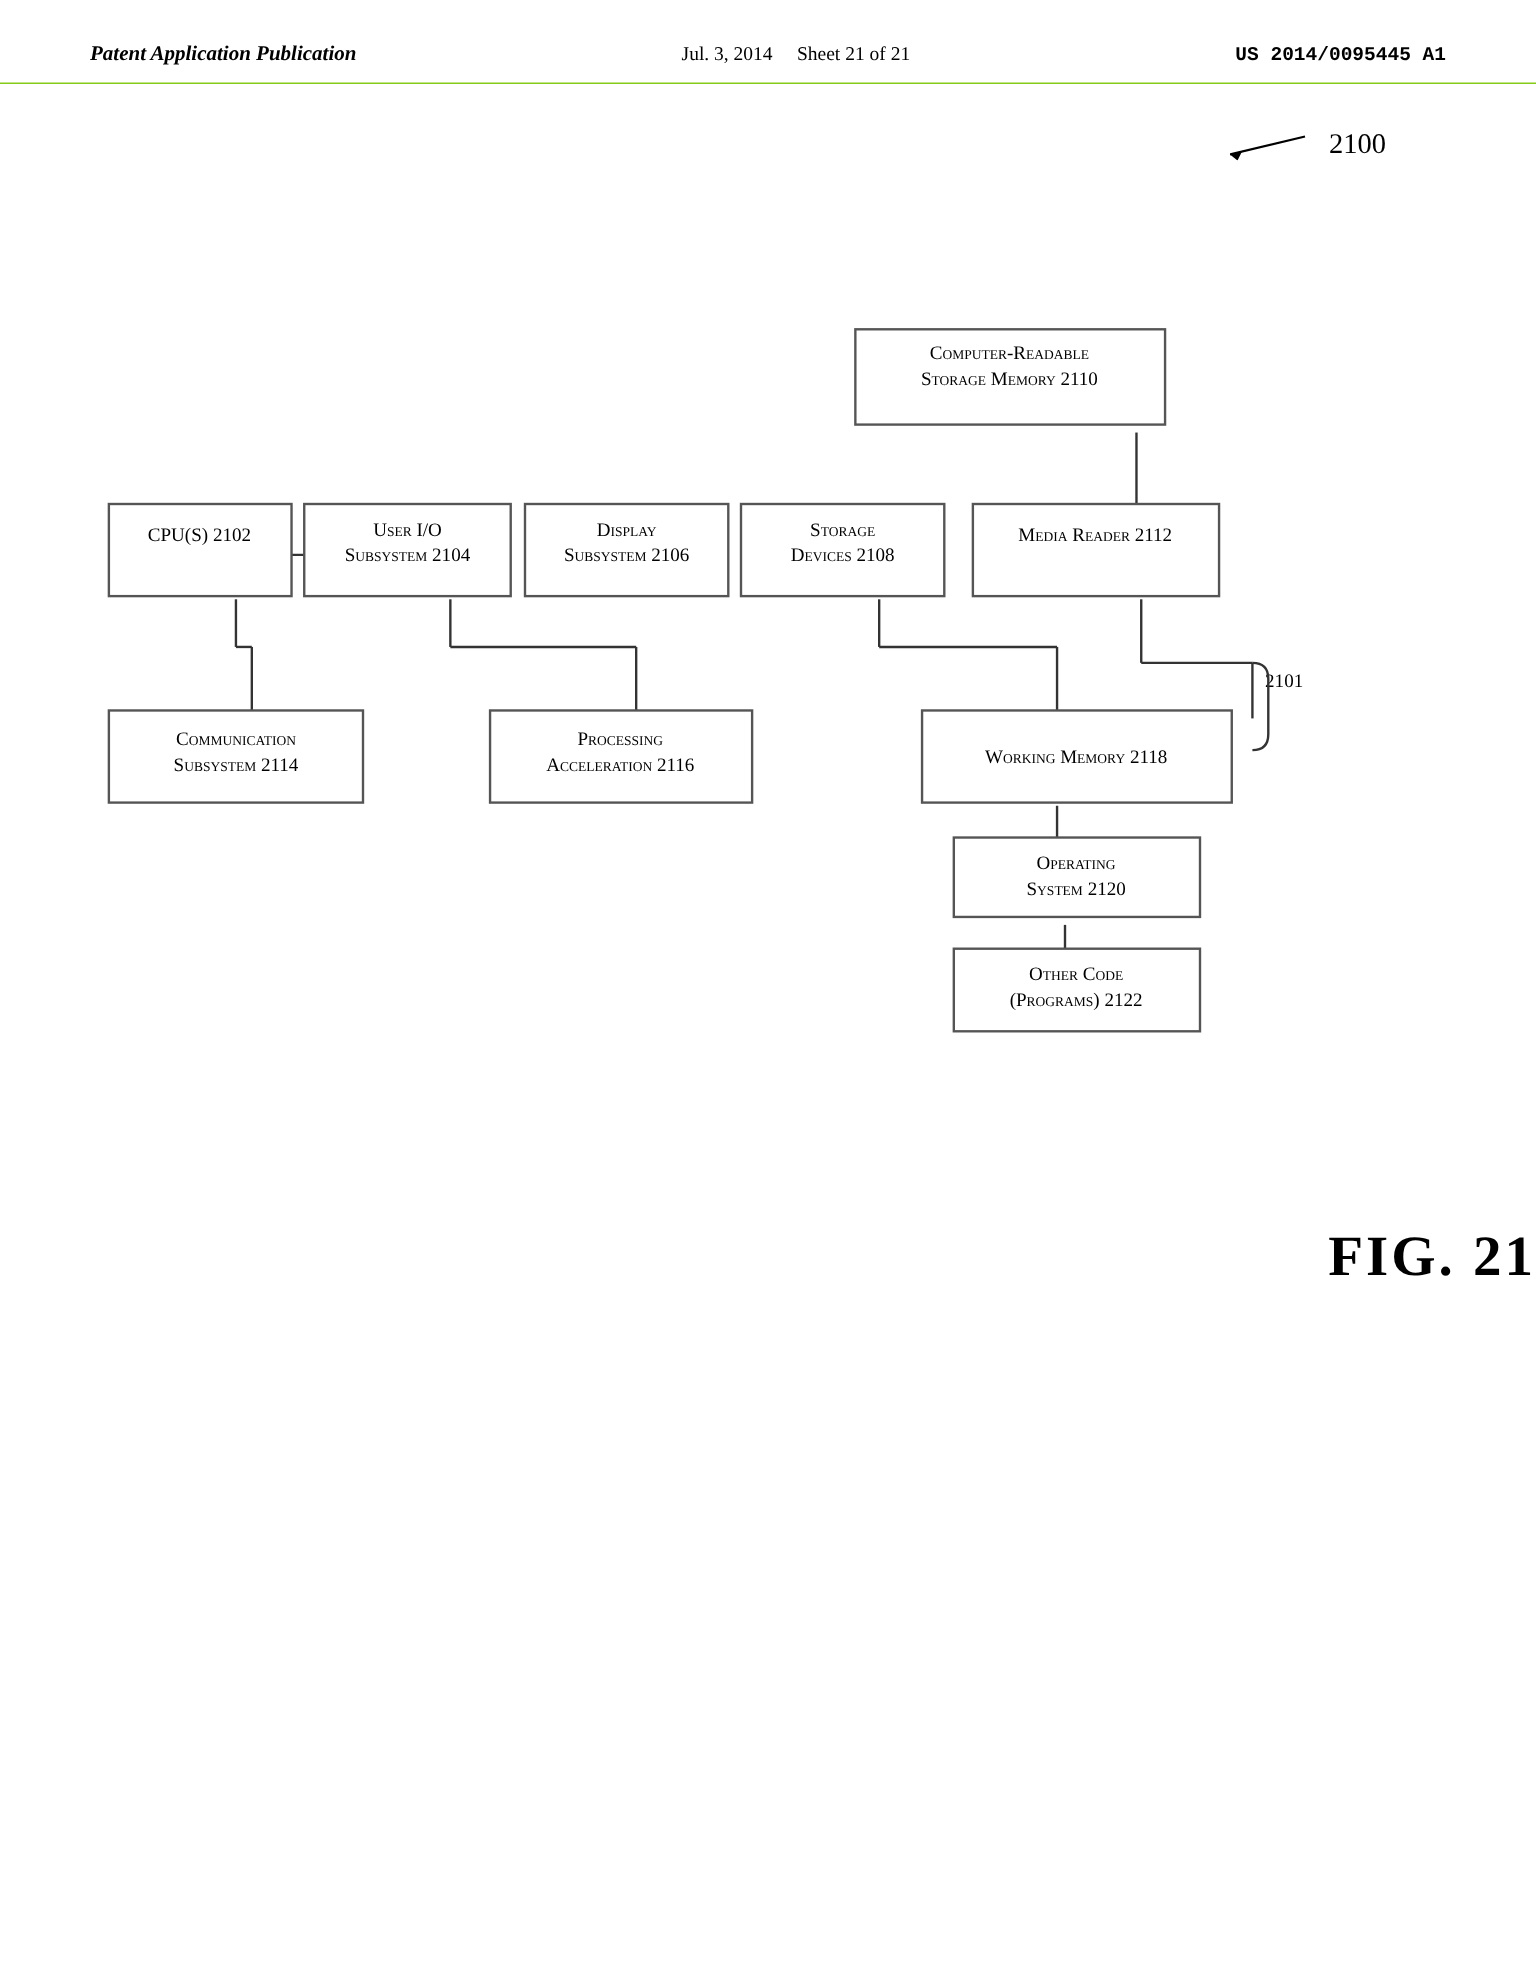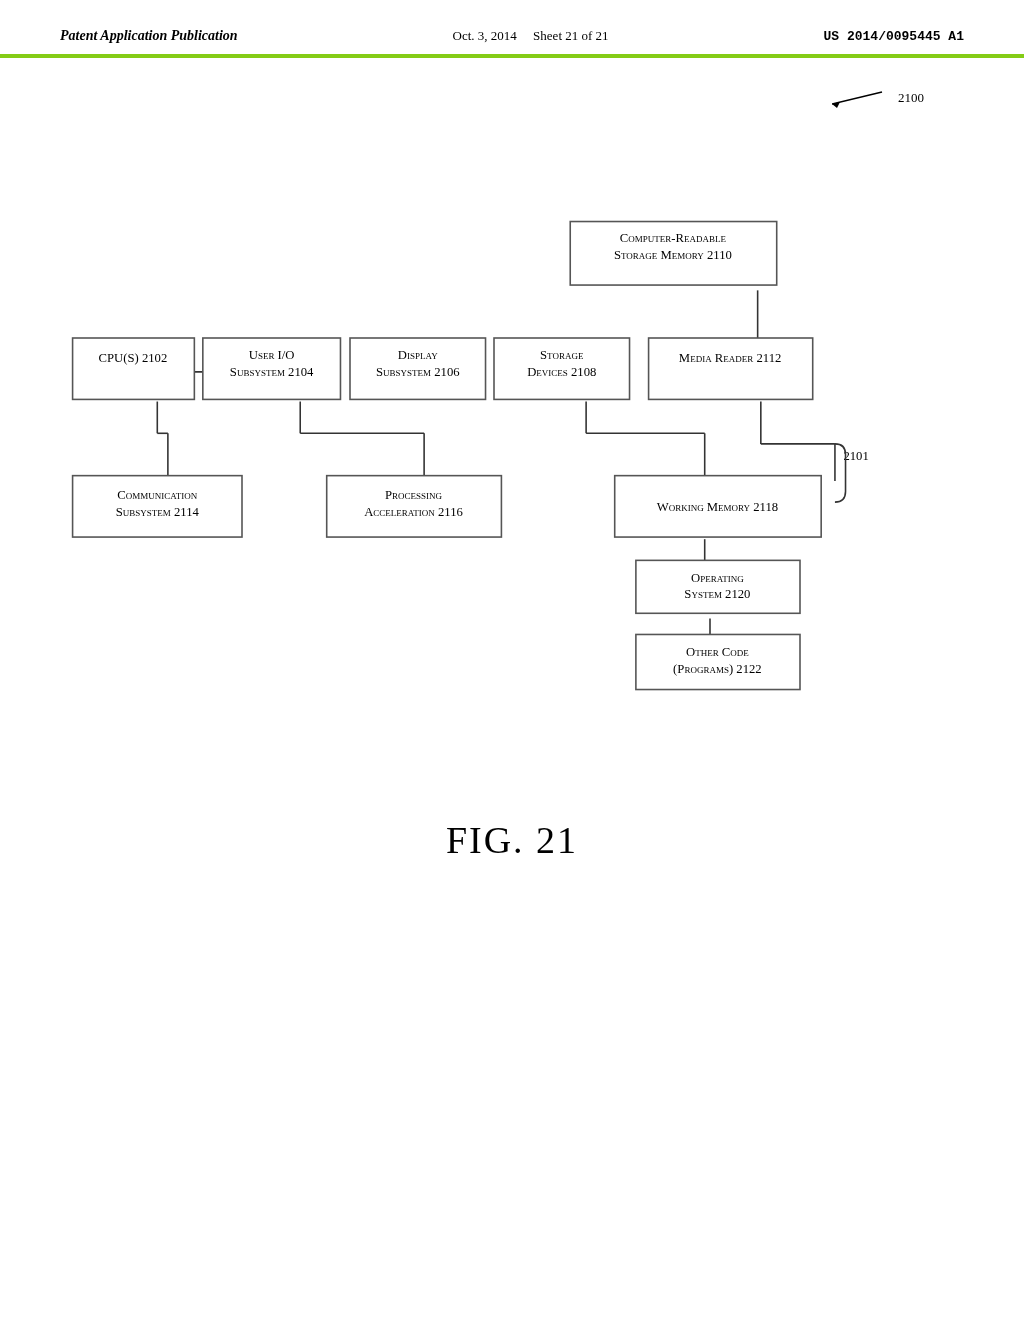--- a/index.html
+++ b/index.html
@@ -11,21 +11,21 @@
       position: relative;
       overflow-x: hidden;
     }
 
     
     .header {
       display: flex;
       justify-content: space-between;
       align-items: baseline;
       padding: 28px 60px 10px 60px;
-      border-bottom: 4px solid #84cc16;
+      border-bottom: 1px solid #84cc16;
       font-size: 13px;
     }
     .header-left {
       font-weight: bold;
       font-size: 14px;
       font-style: italic;
     }
     .header-center {
       font-size: 13px;
       text-align: center;
@@ -59,23 +59,23 @@
     .diagram-svg {
       position: absolute;
       top: 0;
       left: 0;
       width: 100%;
       height: 100%;
     }
 
     
     .fig-caption {
-      text-align: center;
+      text-align: right;
       font-size: 38px;
-      font-weight: normal;
+      font-weight: bold;
       letter-spacing: 2px;
       margin-top: 10px;
       padding-top: 20px;
     }
 
     
     .node-box {
       fill: #fff;
       stroke: #555;
       stroke-width: 1.5;
@@ -91,35 +91,35 @@
       stroke-width: 1.5;
       fill: none;
     }
   </style>
 </head>
 <body>
 
 <div class="header">
   <span class="header-left">Patent Application Publication</span>
   <span class="header-center">
-    <span>Oct. 3, 2014</span>
+    <span>Jul. 3, 2014</span>
     &nbsp;&nbsp;&nbsp;
     <span>Sheet 21 of 21</span>
   </span>
   <span class="header-right">US 2014/0095445 A1</span>
 </div>
 
 <div class="diagram-area">
 
   <div class="fig-ref-2100">
     <svg width="60" height="20" style="display:inline-block;">
       <line x1="0" y1="16" x2="50" y2="4" stroke="#000" stroke-width="1.5"></line>
       <polygon points="0,16 8,14 5,20" fill="#000"></polygon>
     </svg>
-    <span style="font-size:13px;">2100</span>
+    <span style="font-size:19px;">2100</span>
   </div>
 
   <svg class="diagram-svg" viewBox="0 0 950 680">
 
     <line class="conn-line" x1="140" y1="287" x2="215" y2="287"></line>
 
     <line class="conn-line" x1="335" y1="287" x2="350" y2="287"></line>
 
     <line class="conn-line" x1="470" y1="287" x2="485" y2="287"></line>
 

